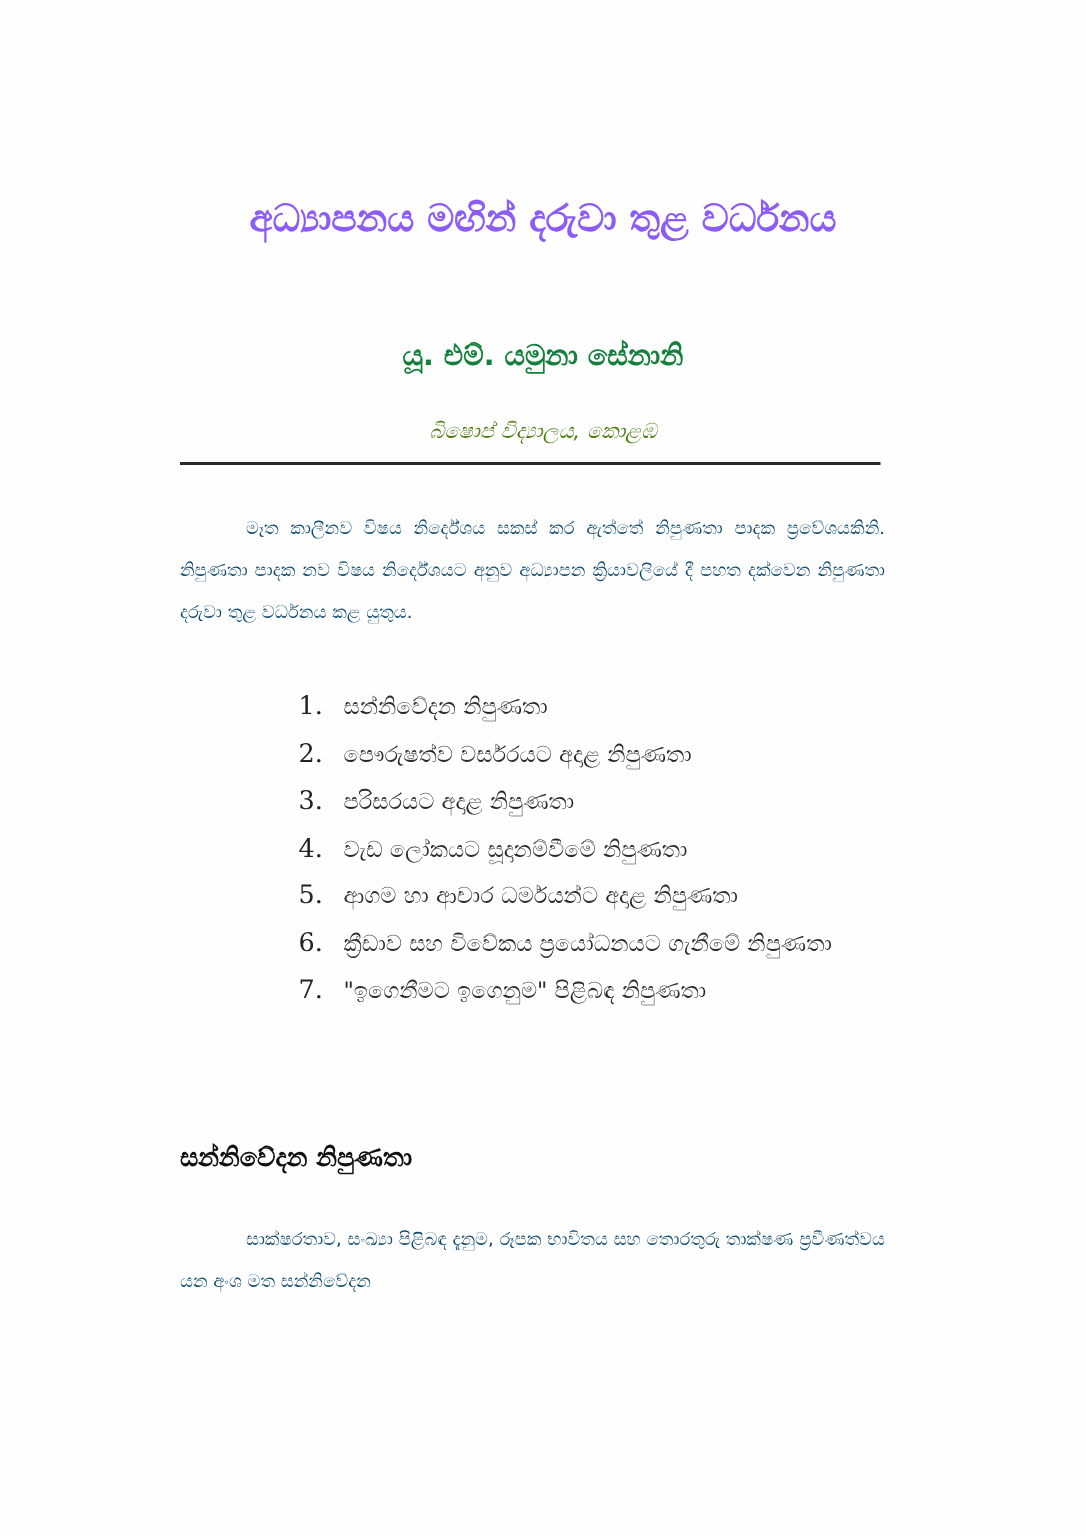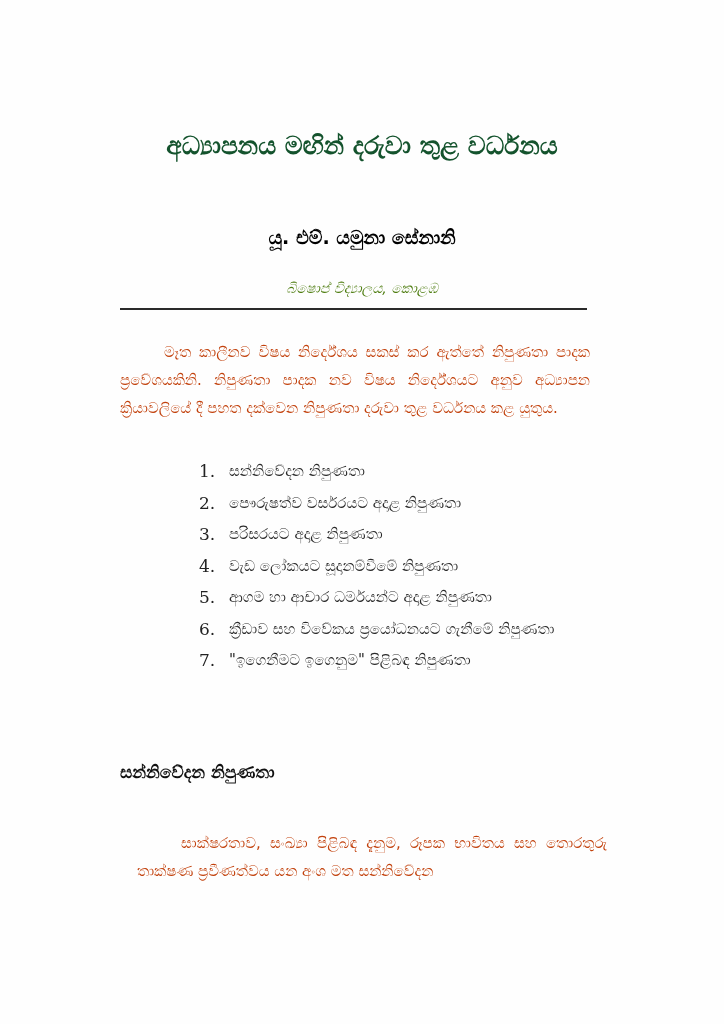--- a/index.html
+++ b/index.html
@@ -3,38 +3,38 @@
   <meta charset="utf-8">
   <style>
     html, body { margin: 0; padding: 0; background: #ffffff; }
     body {
       width: 724px; height: 1024px; position: relative; overflow: hidden;
       font-family: "DejaVu Sans", sans-serif; color: #1a1a1a;
     }
     .page { position: absolute; left: 0; top: 0; width: 724px; height: 1024px; background: #fefefe; }
     .title {
       position: absolute; left: 110px; width: 504px; text-align: center;
-      font-weight: bold; font-size: 25px; line-height: 40px; color: #14532d;
+      font-weight: bold; font-size: 25px; line-height: 40px; color: #8b5cf6;
     }
     .title.l1 { top: 126px; }
     .title.l2 { top: 166px; }
     .author {
       position: absolute; top: 226px; left: 110px; width: 504px; text-align: center;
-      font-weight: bold; font-size: 19px; color: #000000;
+      font-weight: bold; font-size: 19px; color: #15803d;
     }
     .affil {
       position: absolute; top: 280px; left: 110px; width: 504px; text-align: center;
       font-style: italic; font-size: 14px; color: #4d7c0f;
     }
     .rule {
       position: absolute; top: 308px; left: 120px; width: 467px; height: 2px; background: #2a2a2a;
     }
     .para {
       position: absolute; left: 120px; width: 470px;
-      font-size: 15px; line-height: 28px; color: #c2410c;
+      font-size: 12px; line-height: 28px; color: #0c4a6e;
       text-align: justify; text-align-last: left;
     }
     .para.p1 { top: 338px; text-indent: 44px; }
     .para.p2 { top: 812px; text-indent: 44px; }
     .list { position: absolute; left: 199px; top: 456px; width: 420px; margin: 0; padding: 0; list-style: none; }
     .list li { display: flex; font-size: 15px; line-height: 31.5px; color: #2a2a2a; }
     .list .num { width: 30px; font-family: "DejaVu Serif", serif; font-size: 17px; color: #222; flex: none; }
     .list .txt { flex: 1; }
     .section-heading {
       position: absolute; top: 762px; left: 120px;
@@ -78,14 +78,14 @@
       <span class="num">6.</span>
       <span class="txt">ක්‍රීඩාව සහ විවේකය ප්‍රයෝධනයට ගැනීමේ නිපුණතා</span>
     </li>
     <li>
       <span class="num">7.</span>
       <span class="txt">"ඉගෙනීමට ඉගෙනුම" පිළිබඳ නිපුණතා</span>
     </li>
   </ol>
 
   <div class="section-heading">සන්නිවේදන නිපුණතා</div>
-  <p class="para p2" style="margin:17px;">සාක්ෂරතාව, සංඛ්‍යා පිළිබඳ දැනුම, රූපක භාවිතය සහ තොරතුරු තාක්ෂණ ප්‍රවීණත්වය යන අංශ මත සන්නිවේදන</p>
+  <p class="para p2" style="margin:0;">සාක්ෂරතාව, සංඛ්‍යා පිළිබඳ දැනුම, රූපක භාවිතය සහ තොරතුරු තාක්ෂණ ප්‍රවීණත්වය යන අංශ මත සන්නිවේදන</p>
 </div>
 
 </body></html>

